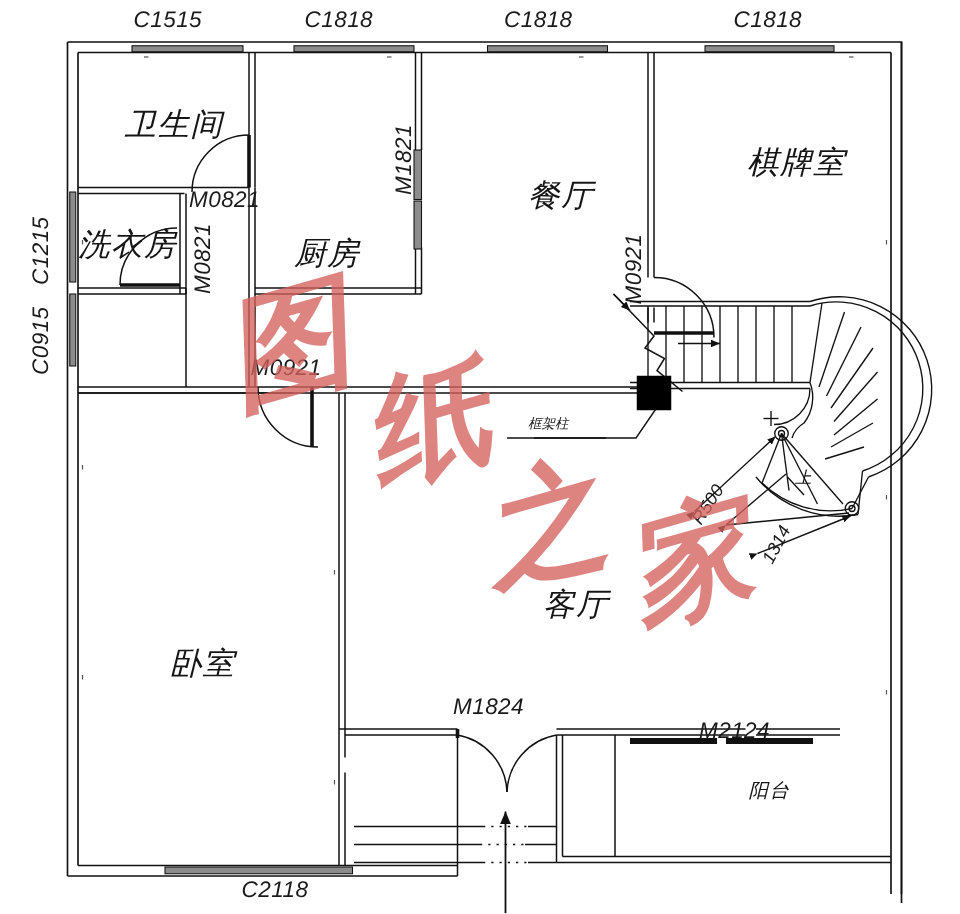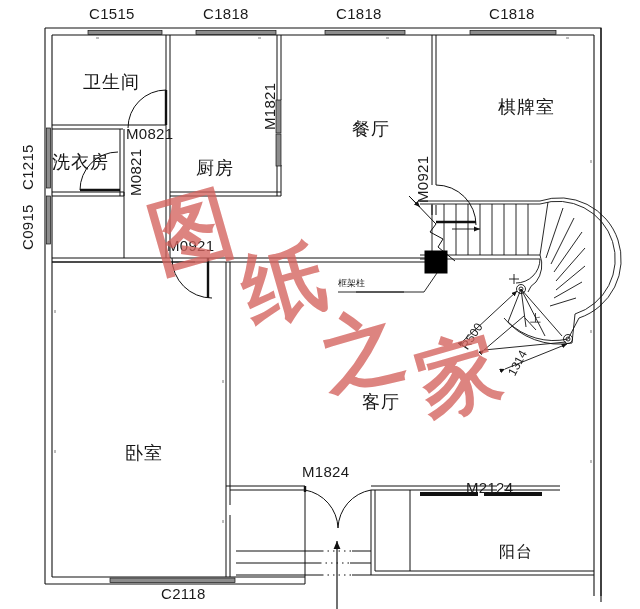--- a/index.html
+++ b/index.html
@@ -1,29 +1,29 @@
 <!DOCTYPE html>
 <html><head>
 <meta charset="utf-8">
 <style>
   html,body{margin:0;padding:0;background:#ffffff;}
   body{
     width:640px;height:609px;overflow:hidden;
     font-family:"Liberation Sans","DejaVu Sans",sans-serif;
     color:#111;
   }
-  #plan{position:relative;width:640px;height:442px;background:#fff;}
+  #plan{position:relative;width:640px;height:442px;background:#fff;font-style:italic;}
   svg#canvas{position:absolute;left:0;top:0;width:640px;height:609px;}
 
   
   .lbl{position:absolute;white-space:nowrap;line-height:1;}
   .code{font-size:15px;letter-spacing:.3px;color:#1a1a1a;font-family:"Liberation Sans",sans-serif;}
   .code.vert{transform-origin:left top;transform:rotate(-90deg);}
-  .room{font-size:18px;color:#151515;font-family:"DejaVu Sans",sans-serif;letter-spacing:1px;}
-  .tiny{font-size:9px;color:#1a1a1a;font-family:"DejaVu Sans",sans-serif;}
+  .room{font-size:21px;color:#151515;font-family:"DejaVu Sans",sans-serif;letter-spacing:1px;}
+  .tiny{font-size:9px;color:#1a1a1a;font-family:"DejaVu Sans",sans-serif;margin-left:14px;}
   .dim{font-size:12px;color:#1a1a1a;font-family:"Liberation Sans",sans-serif;}
   .dim.r500{transform-origin:left top;transform:rotate(-57deg);}
   .dim.d1314{transform-origin:left top;transform:rotate(-62deg);}
   .up{font-size:11px;font-family:"DejaVu Sans",sans-serif;color:#111;}
 
   
   #wm{position:absolute;left:0;top:0;width:640px;height:609px;pointer-events:none;}
   #wm .w{
     position:absolute;color:#d4625d;opacity:.78;
     font-family:"DejaVu Sans",sans-serif;font-weight:700;
@@ -319,22 +319,22 @@
   <div class="lbl code" style="left:167px;top:238px;">M0921</div>
   <div class="lbl code" style="left:302px;top:464px;">M1824</div>
   <div class="lbl code" style="left:466px;top:480px;">M2124</div>
 
   <div class="lbl room" style="left:83px;top:73px;">卫生间</div>
   <div class="lbl room" style="left:52px;top:153px;">洗衣房</div>
   <div class="lbl room" style="left:196px;top:114px;margin-top:45px;">厨房</div>
   <div class="lbl room" style="left:352px;top:120px;">餐厅</div>
   <div class="lbl room" style="left:498px;top:98px;">棋牌室</div>
   <div class="lbl room" style="left:362px;top:381px;margin-top:12px;">客厅</div>
-  <div class="lbl room" style="left:113px;top:444px;margin-left:12px;">卧室</div>
-  <div class="lbl room" style="left:499px;top:544px;font-size:16px;">阳台</div>
+  <div class="lbl room" style="left:113px;top:432px;">卧室</div>
+  <div class="lbl room" style="left:499px;top:521px;font-size:13px;">阳台</div>
 
   <div class="lbl tiny" style="left:338px;top:279px;">框架柱</div>
   <div class="lbl dim r500" style="left:459px;top:345px;">R500</div>
   <div class="lbl dim d1314" style="left:506px;top:372px;">1314</div>
   <div class="lbl up" style="left:530px;top:313px;">上</div>
 
   <div id="wm">
     <div class="w" style="left:150px;top:190px;transform:rotate(-16deg);">图</div>
     <div class="w" style="left:243px;top:243px;transform:rotate(-16deg);">纸</div>
     <div class="w" style="left:320px;top:310px;transform:rotate(-16deg);">之</div>

